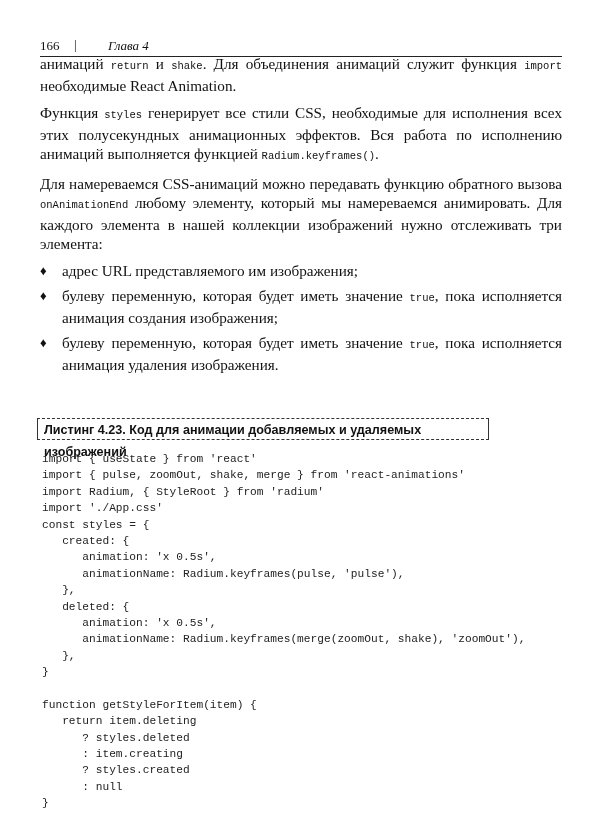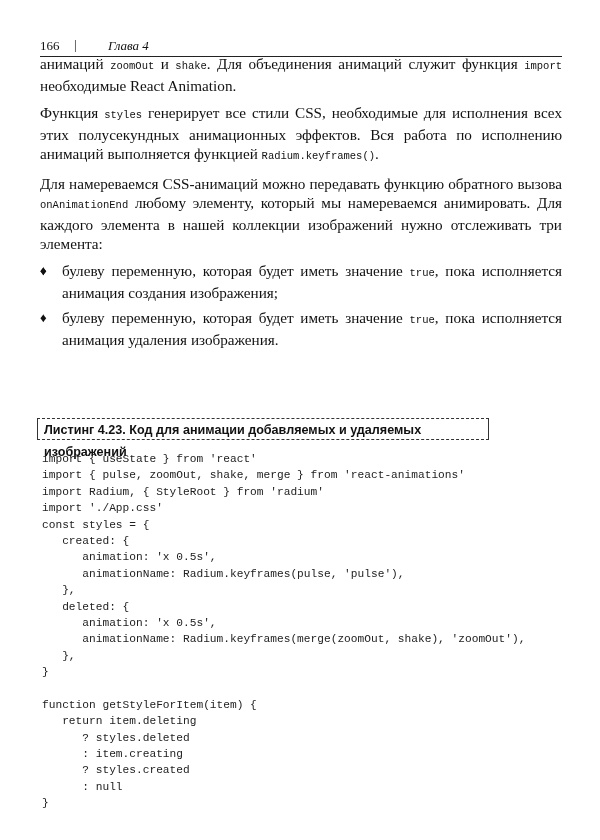--- a/index.html
+++ b/index.html
@@ -39,26 +39,26 @@
 <body>
 
 <div class="running-head">
   <span class="pnum">166</span>
   <span class="sep">|</span>
   <span class="chap">Глава 4</span>
 </div>
 
 <div class="body-text">
   <div id="paras">
-      <p><span>анимаций </span><span class="mono">zoomOut</span><span> и </span><span class="mono">shake</span><span>. Для объединения анимаций служит функция </span><span class="mono">import</span><span> необходимые React Animation.</span></p>
+      <p><span>анимаций </span><span class="mono">return</span><span> и </span><span class="mono">shake</span><span>. Для объединения анимаций служит функция </span><span class="mono">import</span><span> необходимые React Animation.</span></p>
       <p><span>Функция </span><span class="mono">styles</span><span> генерирует все стили CSS, необходимые для исполнения всех этих полусекундных анимационных эффектов. Вся работа по исполнению анимаций выполняется функцией </span><span class="mono">Radium.keyframes()</span><span>.</span></p>
       <p><span>Для намереваемся CSS-анимаций можно передавать функцию обратного вызова </span><span class="mono">onAnimationEnd</span><span> любому элементу, который мы намереваемся анимировать. Для каждого элемента в нашей коллекции изображений нужно отслеживать три элемента:</span></p>
     </div>
   <ul class="bullets" id="bullets">
-      <li><span class="bullet">♦</span></li>
+      <li><span class="bullet">♦</span><span>адрес URL представляемого им изображения;</span></li>
       <li><span class="bullet">♦</span><span>булеву переменную, которая будет иметь значение </span><span class="mono">true</span><span>, пока исполняется анимация создания изображения;</span></li>
       <li><span class="bullet">♦</span><span>булеву переменную, которая будет иметь значение </span><span class="mono">true</span><span>, пока исполняется анимация удаления изображения.</span></li>
     </ul>
 </div>
 
 <div class="listing-box">
   <span>Листинг 4.23. Код для анимации добавляемых и удаляемых изображений</span>
 </div>
 
 <div class="code" id="code"><span class="line">import { useState } from 'react'</span><span class="line">import { pulse, zoomOut, shake, merge } from 'react-animations'</span><span class="line">import Radium, { StyleRoot } from 'radium'</span><span class="line">import './App.css'</span><span class="line">const styles = {</span><span class="line">   created: {</span><span class="line">      animation: 'x 0.5s',</span><span class="line">      animationName: Radium.keyframes(pulse, 'pulse'),</span><span class="line">   },</span><span class="line">   deleted: {</span><span class="line">      animation: 'x 0.5s',</span><span class="line">      animationName: Radium.keyframes(merge(zoomOut, shake), 'zoomOut'),</span><span class="line">   },</span><span class="line">}</span><span class="line"></span><span class="line">function getStyleForItem(item) {</span><span class="line">   return item.deleting</span><span class="line">      ? styles.deleted</span><span class="line">      : item.creating</span><span class="line">      ? styles.created</span><span class="line">      : null</span><span class="line">}</span></div>

